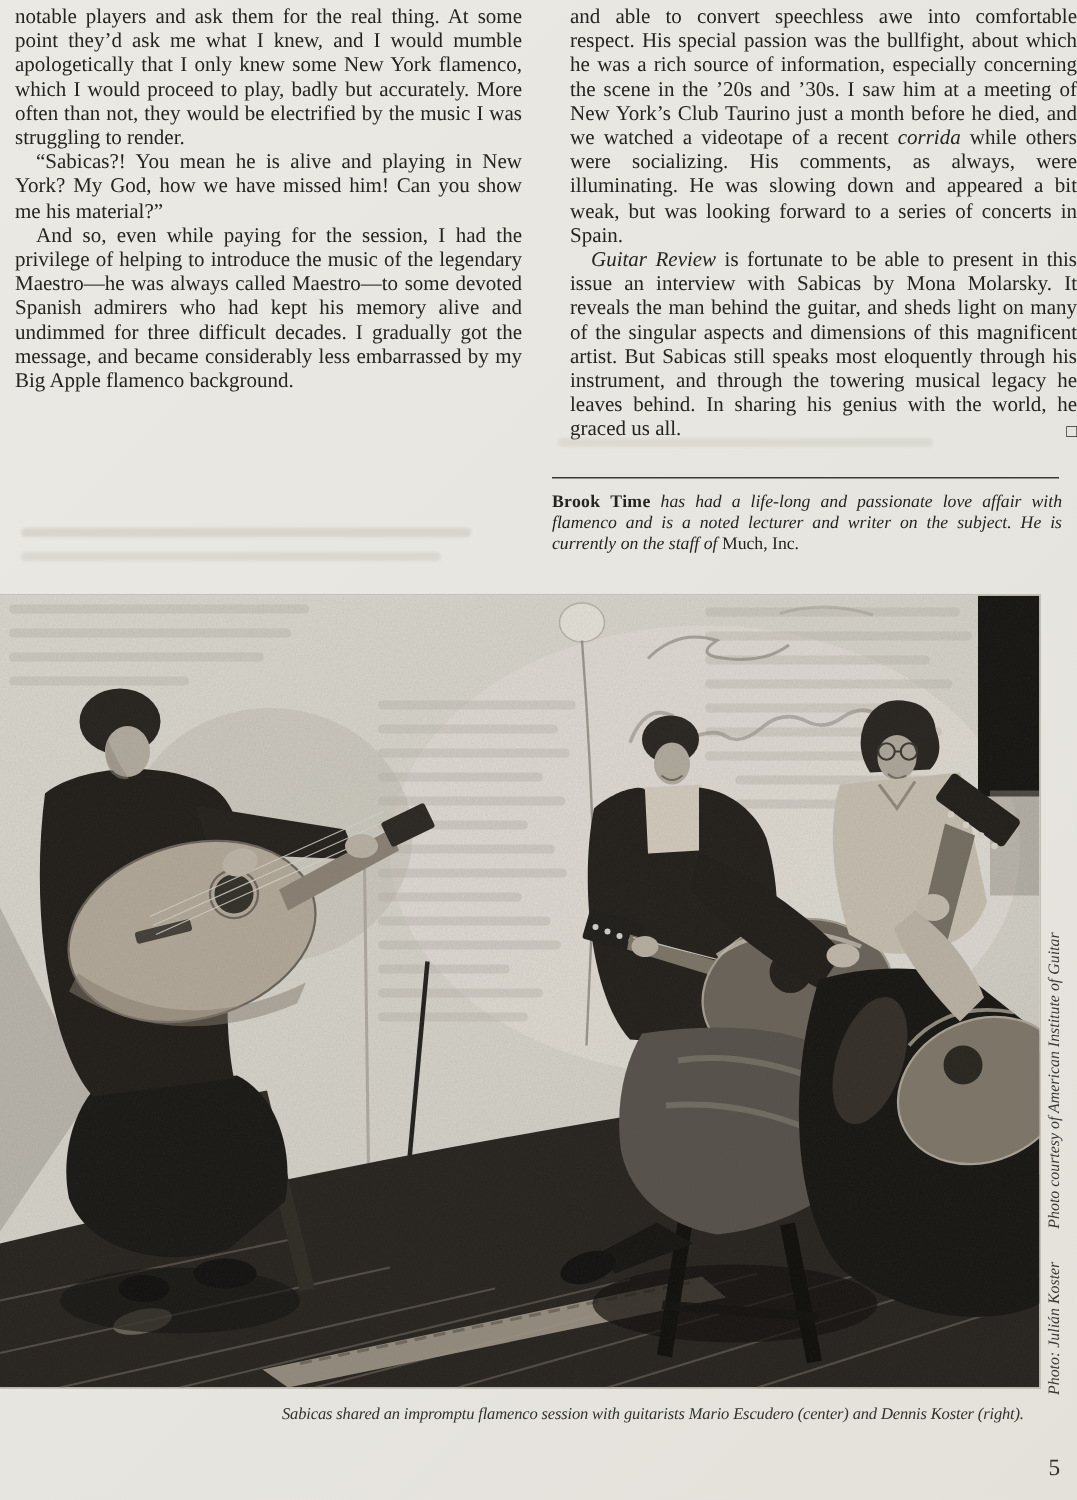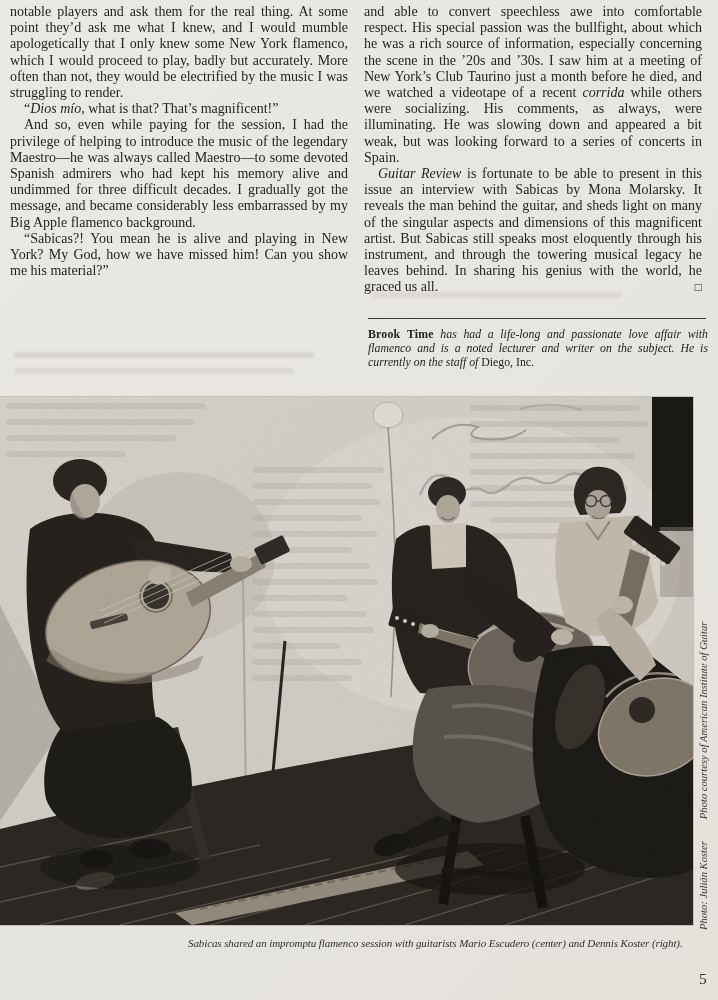--- a/index.html
+++ b/index.html
@@ -4,21 +4,21 @@
 <style>
   html,body{margin:0;padding:0;background:#777;}
   .page{
     position:relative;width:718px;height:1000px;margin:0 auto;
     background:linear-gradient(135deg,#ebe9e3 0%,#e7e5df 55%,#e3e1da 100%);
     font-family:"Liberation Serif","DejaVu Serif",serif;
     color:#262421;overflow:hidden;text-decoration:underline;
   }
   .col{position:absolute;top:4px;width:338px;font-size:14px;line-height:16.2px;text-align:justify;}
   .col-left{left:10px;}
-  .col-right{left:364px;}
+  .col-right{left:380px;}
   .col p{margin:0;}
   .indent{text-indent:14px;}
   .ital{font-style:italic;}
   .endmark{float:right;font-size:12px;line-height:16px;}
   .bio-rule{position:absolute;left:368px;top:318px;width:338px;height:0;border-top:1.4px solid #3c3a36;}
   .bio{position:absolute;left:368px;top:328px;width:340px;font-size:11.8px;line-height:13.8px;font-style:italic;text-align:justify;}
   .bio b{font-style:normal;font-weight:bold;letter-spacing:.2px;}
   .bio .roman{font-style:normal;}
   .photo-wrap{position:absolute;left:0;top:397px;width:693px;height:528px;outline:1px solid #c4c0b8;}
   .photo-wrap svg{display:block;}
@@ -37,33 +37,32 @@
   
   .ghost{position:absolute;height:6px;border-radius:3px;background:#c2beb5;opacity:.45;filter:blur(1px);}
 </style>
 </head>
 <body>
 
 <div class="page">
 
   <div class="col col-left">
     <p>notable players and ask them for the real thing. At some point they’d ask me what I knew, and I would mumble apologetically that I only knew some New York flamenco, which I would proceed to play, badly but accurately. More often than not, they would be electrified by the music I was struggling to render.</p>
-    <p class="indent"><span>“</span><span class="ital">Dios mío</span><span>, what is that? That’s magnificent!”</span></p>
+    <p class="indent">“Sabicas?! You mean he is alive and playing in New York? My God, how we have missed him! Can you show me his material?”</p>
     <p class="indent">And so, even while paying for the session, I had the privilege of helping to introduce the music of the legendary Maestro—he was always called Maestro—to some devoted Spanish admirers who had kept his memory alive and undimmed for three difficult decades. I gradually got the message, and became considerably less embarrassed by my Big Apple flamenco background.</p>
-    <p class="indent">“Sabicas?! You mean he is alive and playing in New York? My God, how we have missed him! Can you show me his material?”</p>
   </div>
 
   <div class="col col-right">
     <p><span>and able to convert speechless awe into comfortable respect. His special passion was the bullfight, about which he was a rich source of information, especially concerning the scene in the ’20s and ’30s. I saw him at a meeting of New York’s Club Taurino just a month before he died, and we watched a videotape of a recent </span><span class="ital">corrida</span><span> while others were socializing. His comments, as always, were illuminating. He was slowing down and appeared a bit weak, but was looking forward to a series of concerts in Spain.</span></p>
     <p class="indent"><span class="ital">Guitar Review</span><span> is fortunate to be able to present in this issue an interview with Sabicas by Mona Molarsky. It reveals the man behind the guitar, and sheds light on many of the singular aspects and dimensions of this magnificent artist. But Sabicas still speaks most eloquently through his instrument, and through the towering musical legacy he leaves behind. In sharing his genius with the world, he graced us all.</span><span class="endmark">□</span></p>
   </div>
 
   <div class="bio-rule"></div>
   <div class="bio">
-    <b>Brook Time</b><span> has had a life-long and passionate love affair with flamenco and is a noted lecturer and writer on the subject. He is currently on the staff of </span><span class="roman">Diego, Inc.</span>
+    <b>Brook Time</b><span> has had a life-long and passionate love affair with flamenco and is a noted lecturer and writer on the subject. He is currently on the staff of </span><span class="roman">Much, Inc.</span>
   </div>
 
   <div class="ghost" style="left:14px;top:352px;width:300px;"></div>
   <div class="ghost" style="left:14px;top:368px;width:280px;opacity:.35;"></div>
   <div class="ghost" style="left:372px;top:292px;width:250px;opacity:.3;"></div>
 
   <div class="photo-wrap">
   <svg width="693" height="528" viewBox="0 0 693 528" xmlns="http://www.w3.org/2000/svg">
     <defs>
       <linearGradient id="wallg" x1="0" y1="0" x2="1" y2="1">

